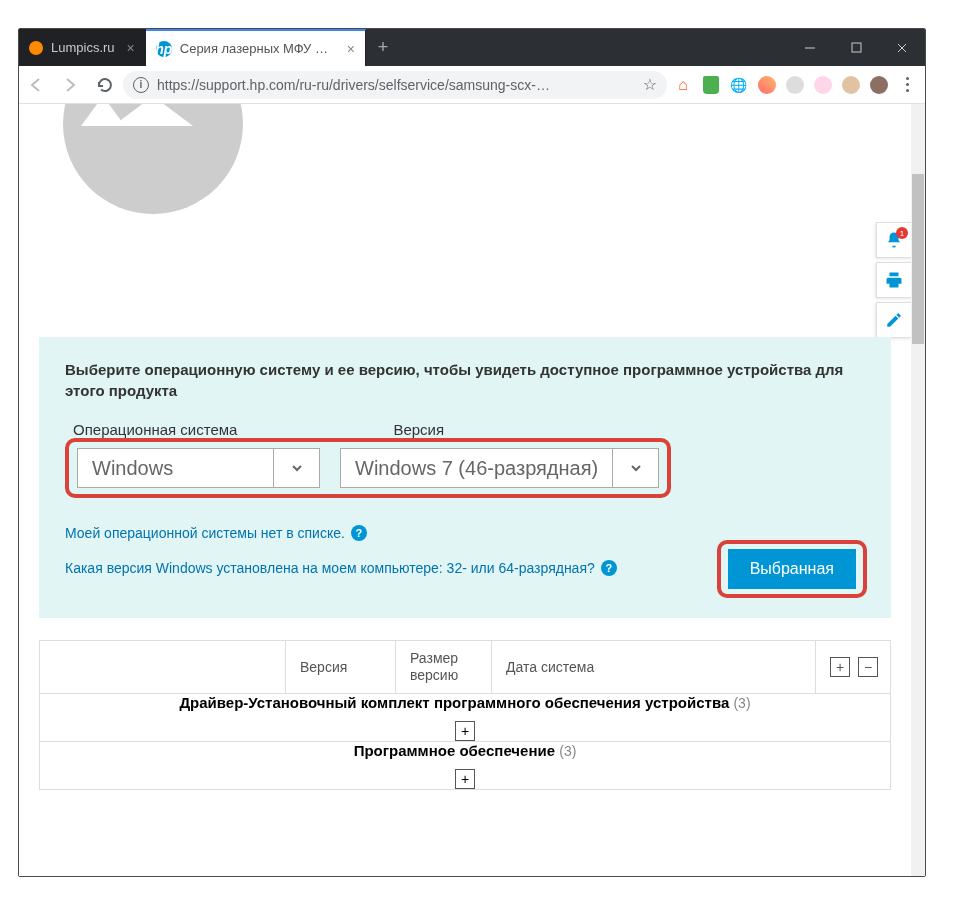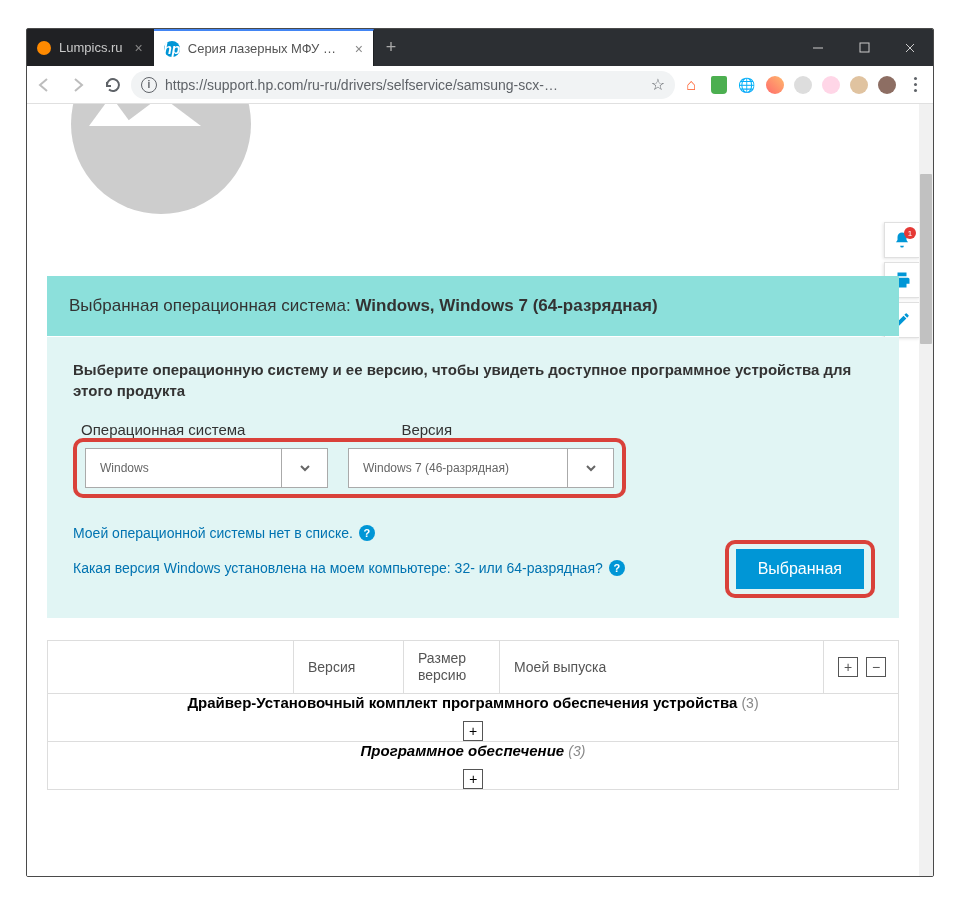--- a/index.html
+++ b/index.html
@@ -1,18 +1,18 @@
 <!DOCTYPE html>
 <html><head>
 <meta charset="utf-8">
 <style>
 * { margin:0; padding:0; box-sizing:border-box; font-family:"Segoe UI",Arial,sans-serif; }
 body { background:#fff; width:960px; height:903px; overflow:hidden; position:relative; }
 
-.frame { position:absolute; left:26px; top:28px; width:908px; height:849px; border:1px solid #4a4a4a; border-radius:2px; overflow:hidden; background:#fff; }
+.frame { position:absolute; left:18px; top:28px; width:908px; height:849px; border:1px solid #4a4a4a; border-radius:2px; overflow:hidden; background:#fff; }
 
 .titlebar { height:37px; background:#2c2f33; display:flex; align-items:stretch; }
 .tab { display:flex; align-items:center; gap:8px; padding:0 10px; font-size:13px; color:#c9c9c9; border-right:1px solid #1e2023; position:relative; }
 .tab.active { background:#fff; color:#555; border-top:2px solid #4285f4; }
 .tab.inactive { background:#202124; }
 .favicon-lump { width:14px; height:14px; border-radius:50%; background:#ff8a00; }
 .favicon-hp { width:16px; height:16px; border-radius:50%; background:#0096d6; color:#fff; display:flex; align-items:center; justify-content:center; font-size:14px; font-style:italic; font-weight:bold; }
 .tab-title { max-width:155px; white-space:nowrap; overflow:hidden; text-overflow:ellipsis; }
 .tab-close { font-size:14px; line-height:1; cursor:pointer; margin-left:4px; color:#888; }
 .newtab { width:34px; display:flex; align-items:center; justify-content:center; color:#aaa; font-size:18px; cursor:pointer; }
@@ -52,21 +52,21 @@
 .band-cyan { position:absolute; left:20px; right:20px; top:172px; background:#8ce0db; padding:20px 22px; }
 .band-cyan h3 { font-size:17px; font-weight:normal; color:#333; }
 .band-cyan b { font-weight:bold; }
 
 .panel-light { position:absolute; left:20px; right:20px; top:233px; background:#e1f5f4; padding:22px 26px 24px; }
 .panel-light .instruct { font-size:15px; font-weight:bold; color:#333; line-height:1.4; margin-bottom:20px; }
 .sel-row { display:flex; gap:0; align-items:flex-end; }
 .sel-label { font-size:15px; color:#333; }
 .hl-wrap { border:4px solid #d9413a; border-radius:10px; padding:6px 8px; display:flex; gap:20px; }
 .dropdown { display:flex; align-items:center; background:#fff; border:1px solid #aaa; height:40px; }
-.dd-text { padding:0 14px; font-size:12px; color:#666; min-width:200px; }
+.dd-text { padding:0 14px; font-size:20px; color:#666; min-width:200px; }
 .dd-arrow { width:46px; height:100%; border-left:1px solid #aaa; display:flex; align-items:center; justify-content:center; }
 .dd-arrow svg { stroke:#666; fill:none; stroke-width:2; }
 .dd1 .dd-text { min-width:195px; }
 .dd2 .dd-text { min-width:218px; }
 
 .links { margin-top:26px; }
 .links a { color:#0073b1; font-size:14px; text-decoration:none; display:inline-flex; align-items:center; gap:6px; margin-bottom:18px; }
 .q-icon { width:16px; height:16px; border-radius:50%; background:#0096d6; color:#fff; display:inline-flex; align-items:center; justify-content:center; font-size:11px; font-weight:bold; }
 
 .change-wrap { position:absolute; right:24px; bottom:20px; border:4px solid #d9413a; border-radius:10px; padding:5px 7px; }
@@ -78,21 +78,21 @@
 .th2 { width:110px; }
 .th3 { width:96px; line-height:1.2; }
 .th4 { flex:1; }
 .th-icons { width:74px; border-right:none; gap:8px; justify-content:flex-end; padding-right:12px; }
 .ico-box { width:20px; height:20px; border:1.5px solid #555; display:flex; align-items:center; justify-content:center; font-size:14px; line-height:1; cursor:pointer; }
 
 .cat-row { position:absolute; left:20px; right:20px; border:1px solid #ddd; border-top:none; height:48px; display:flex; align-items:center; justify-content:space-between; padding:0 14px; font-size:15px;flex-direction:column; }
 .cat-row b { font-weight:bold; }
 .cat-count { color:#888; font-size:14px; }
 .cat1 { top:590px; }
-.cat2 { top:638px;font-style:italic; }
+.cat2 { top:638px; }
 </style>
 </head>
 <body>
 
 <div class="frame">
 
   <div class="titlebar">
     <div class="tab inactive">
       <span class="favicon-lump"></span>
       <span class="tab-title">Lumpics.ru</span>
@@ -190,25 +190,20 @@
             <path d="M6 2h12v5H6zM4 9h16a2 2 0 0 1 2 2v6h-4v5H6v-5H2v-6a2 2 0 0 1 2-2zm4 8h8v4H8z"></path>
           </svg>
         </div>
       <div class="float-btn">
           <svg width="18" height="18" viewBox="0 0 24 24">
             <path d="M3 17.25V21h3.75L17.81 9.94l-3.75-3.75L3 17.25zM20.71 7.04a1 1 0 0 0 0-1.41l-2.34-2.34a1 1 0 0 0-1.41 0l-1.83 1.83 3.75 3.75 1.83-1.83z"></path>
           </svg>
         </div>
     </div>
 
-    <div class="band-cyan">
-      <h3>
-        <span>Выбранная операционная система:</span> <b>Windows, Windows 7 (64-разрядная)</b>
-      </h3>
-    </div>
 
     <div class="panel-light">
       <div class="instruct">Выберите операционную систему и ее версию, чтобы увидеть доступное программное устройства для этого продукта</div>
 
       <div class="sel-row">
         <div style="display:flex;flex-direction:column">
           <div style="display:flex;gap:156px;padding-left:8px">
             <span class="sel-label">Операционная система</span>
             <span class="sel-label">Версия</span>
           </div>
@@ -246,21 +241,21 @@
 
       <div class="change-wrap">
         <button class="change-btn">Выбранная</button>
       </div>
     </div>
 
     <div class="table-head">
       <div class="th th1"></div>
       <div class="th th2">Версия</div>
       <div class="th th3">Размер версию</div>
-      <div class="th th4">Моей выпуска</div>
+      <div class="th th4">Дата система</div>
       <div class="th th-icons">
         <span class="ico-box">+</span>
         <span class="ico-box">−</span>
       </div>
     </div>
 
     <div class="cat-row cat1">
       <span><b>Драйвер-Установочный комплект программного обеспечения устройства</b> <span class="cat-count">(3)</span></span>
       <span class="ico-box">+</span>
     </div>

